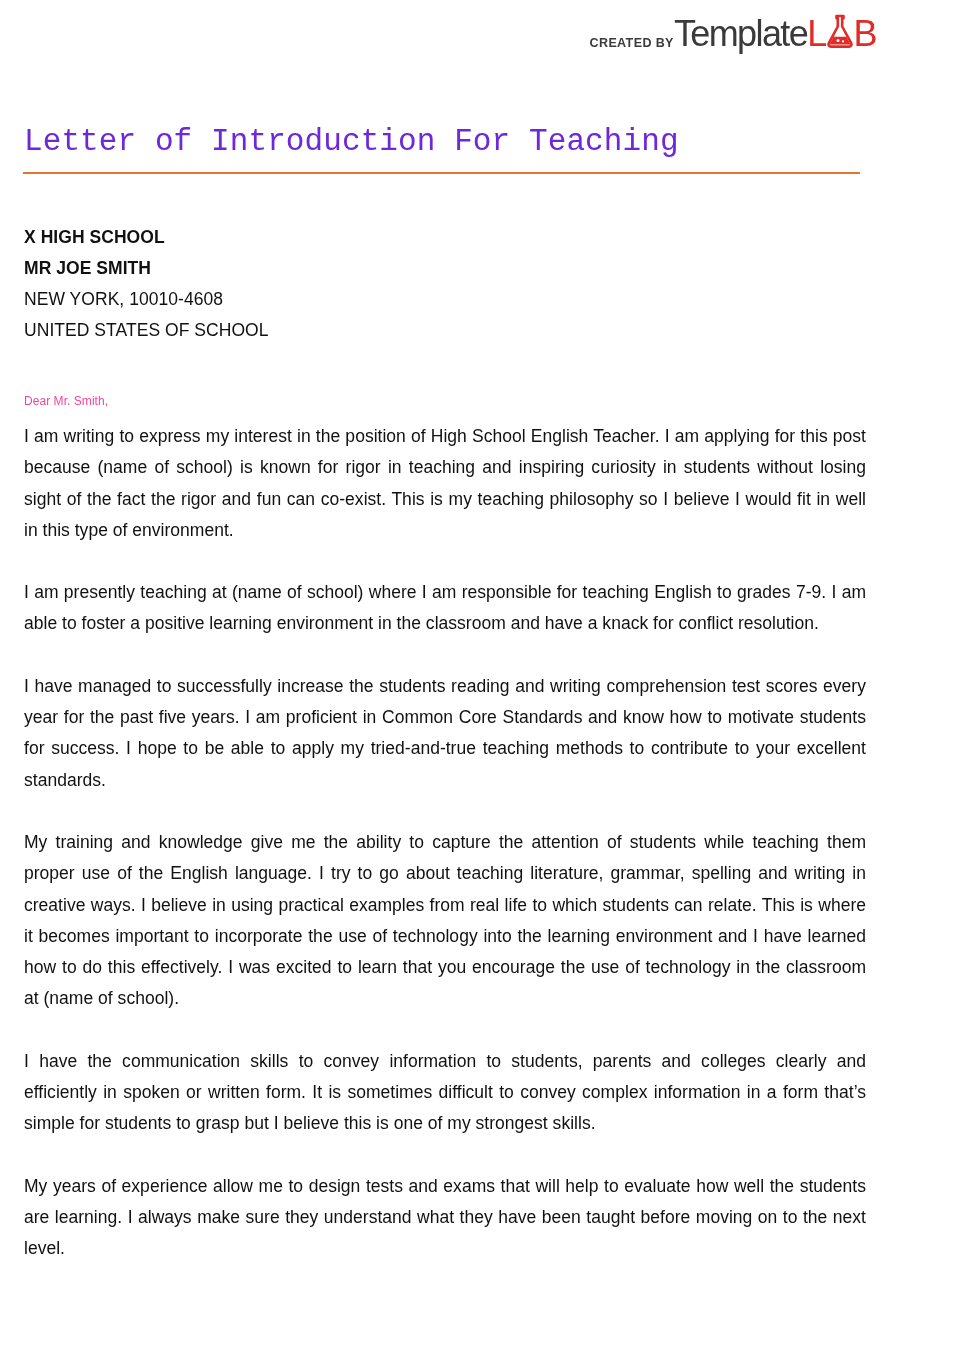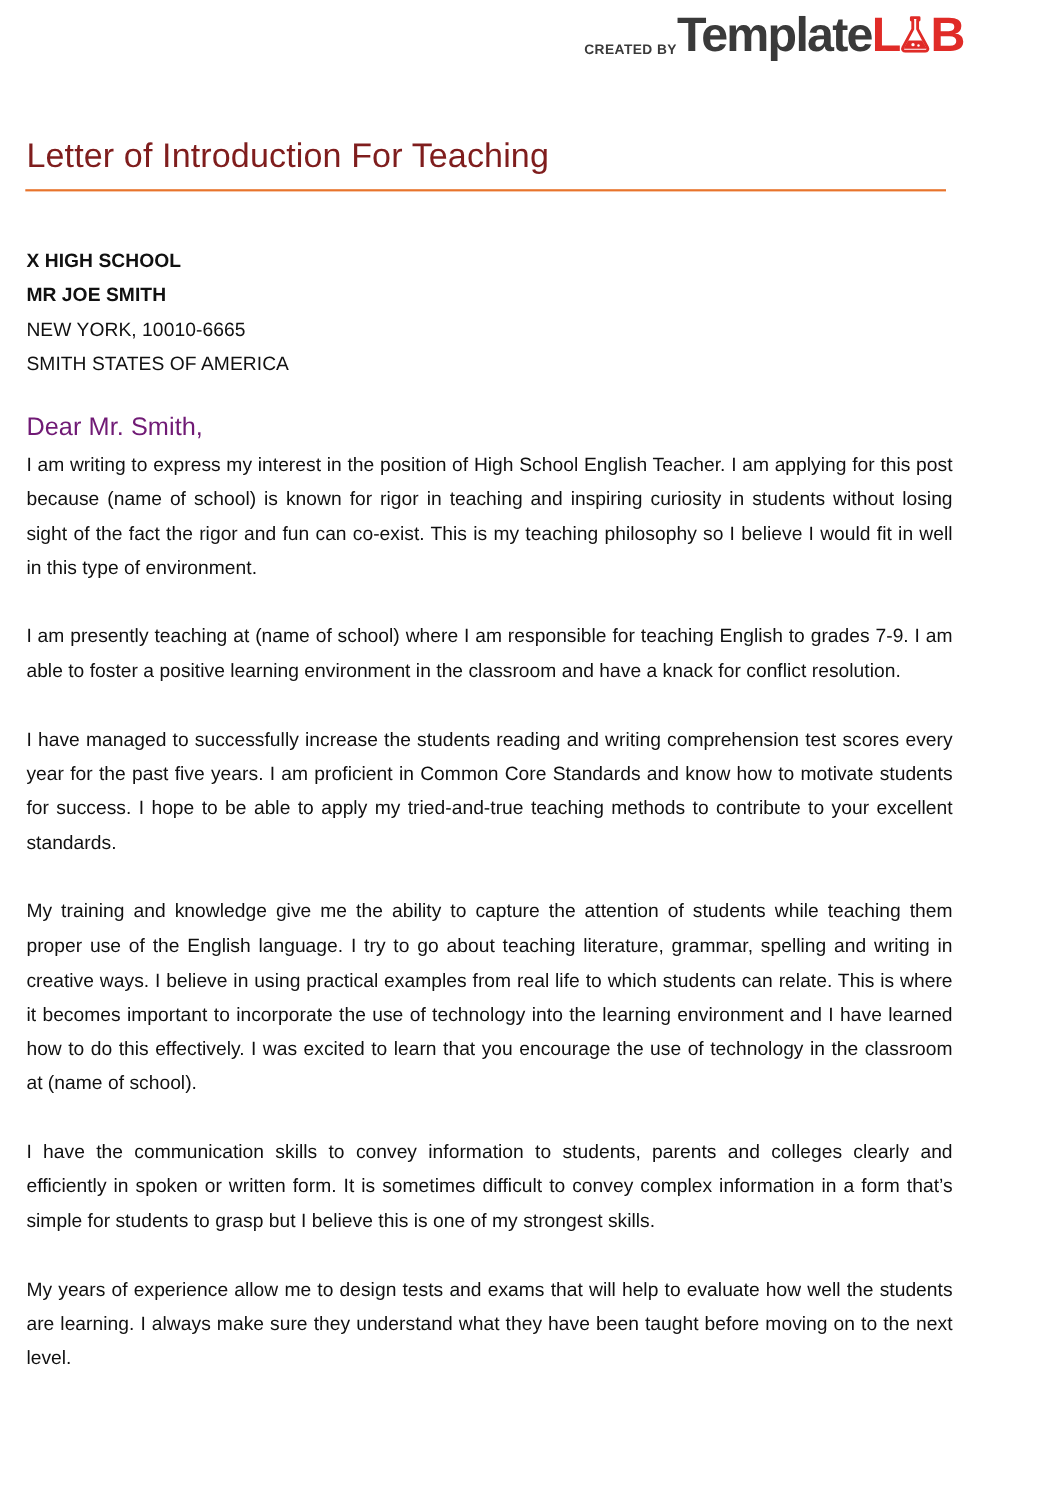--- a/index.html
+++ b/index.html
@@ -37,22 +37,22 @@
   .logo-created-by {
     font-family: "Liberation Sans", sans-serif;
     font-size: 12.5px;
     font-weight: bold;
     letter-spacing: 0.4px;
     color: #3a3a3a;
     margin: 0 0 1px 2px;
   }
   .logo-word {
     font-family: "Liberation Sans", sans-serif;
-    font-size: 44px;
-    font-weight: bold;
+    font-size: 36px;
+    font-weight: normal;
     letter-spacing: -1.6px;
     line-height: 0.92;
     white-space: nowrap;
     display: flex;
     align-items: baseline;
   }
   .logo-template { color: #3a3a3a; }
   .logo-l, .logo-b { color: #e02b27; }
   .logo-flask {
     display: inline-block;
@@ -72,24 +72,24 @@
     left: 0;
     width: 958px;
     height: 1369px;
     padding: 0;
   }
 
   .doc-title {
     position: absolute;
     top: 124px;
     left: 24px;
-    font-family: Liberation Sans, sans-serif;
+    font-family: Liberation Mono, monospace;
     font-size: 31px;
     font-weight: normal;
-    color: #7f1d1d;
+    color: #6d28d9;
     letter-spacing: 0.1px;
     line-height: 1.15;
     white-space: nowrap;
   }
 
   .title-rule {
     position: absolute;
     top: 172px;
     left: 23px;
     width: 837px;
@@ -107,24 +107,24 @@
   .addr-line {
     font-size: 17.5px;
     line-height: 31px;
     color: #111111;
     letter-spacing: 0.05px;
     white-space: nowrap;
   }
   .addr-line.bold { font-weight: bold; }
 
   .salutation {
-    font-size: 23px;
+    font-size: 12px;
     line-height: 31px;
-    color: #701a75;
-    margin-top: 26px;
+    color: #ec4899;
+    margin-top: 40px;
     letter-spacing: 0.05px;
   }
 
   .para {
     font-size: 17.5px;
     line-height: 31.3px;
     color: #111111;
     text-align: justify;
     text-justify: inter-word;
     margin-top: 31px;
@@ -157,22 +157,22 @@
   </div>
 
   <div class="doc-title">Letter of Introduction For Teaching</div>
 
   <div class="title-rule"></div>
 
   <div class="letter-body">
 
     <div class="addr-line bold">X HIGH SCHOOL</div>
     <div class="addr-line bold">MR JOE SMITH</div>
-    <div class="addr-line">NEW YORK, 10010-6665</div>
-    <div class="addr-line">SMITH STATES OF AMERICA</div>
+    <div class="addr-line">NEW YORK, 10010-4608</div>
+    <div class="addr-line">UNITED STATES OF SCHOOL</div>
 
     <div class="salutation">Dear Mr. Smith,</div>
 
     <p class="para">I am writing to express my interest in the position of High School English Teacher. I am applying for this post because (name of school) is known for rigor in teaching and inspiring curiosity in students without losing sight of the fact the rigor and fun can co-exist. This is my teaching philosophy so I believe I would fit in well in this type of environment.</p>
     <p class="para">I am presently teaching at (name of school) where I am responsible for teaching English to grades 7-9. I am able to foster a positive learning environment in the classroom and have a knack for conflict resolution.</p>
     <p class="para">I have managed to successfully increase the students reading and writing comprehension test scores every year for the past five years.  I am proficient in Common Core Standards and know how to motivate students for success. I hope to be able to apply my tried-and-true teaching methods to contribute to your excellent standards.</p>
     <p class="para">My training and knowledge give me the ability to capture the attention of students while teaching them proper use of the English language. I try to go about teaching literature, grammar, spelling and writing in creative ways.  I believe in using practical examples from real life to which students can relate.  This is where it becomes important to incorporate the use of technology into the learning environment and I have learned how to do this effectively. I was excited to learn that you encourage the use of technology in the classroom at  (name of school).</p>
     <p class="para">I have the communication skills to convey information to students, parents and colleges clearly and efficiently in spoken or written form.  It is sometimes difficult to convey complex information in a form that’s simple for students to grasp but I believe this is one of my strongest skills.</p>
     <p class="para">My years of experience allow me to design tests and exams that will help to evaluate how well the students are learning. I always make sure they understand what they have been taught before moving on to the next level.</p>
 

